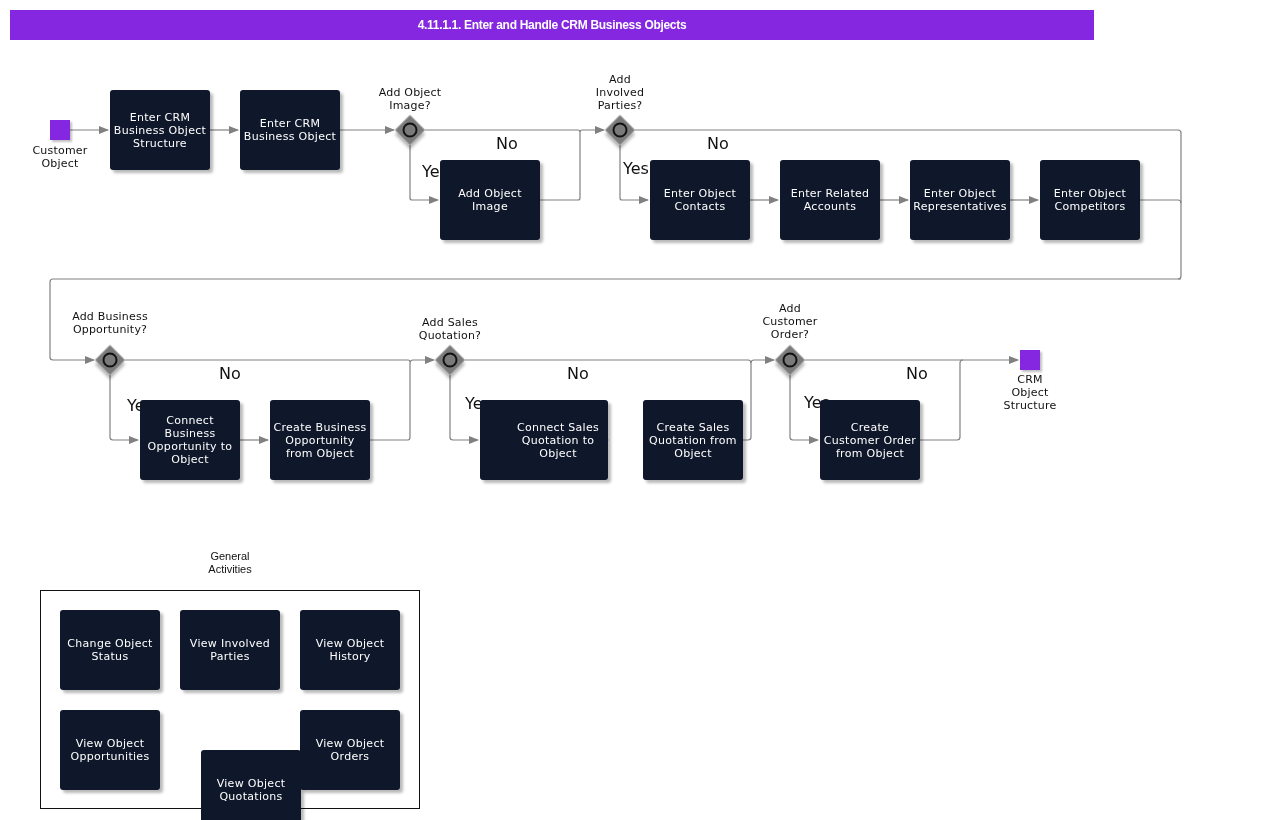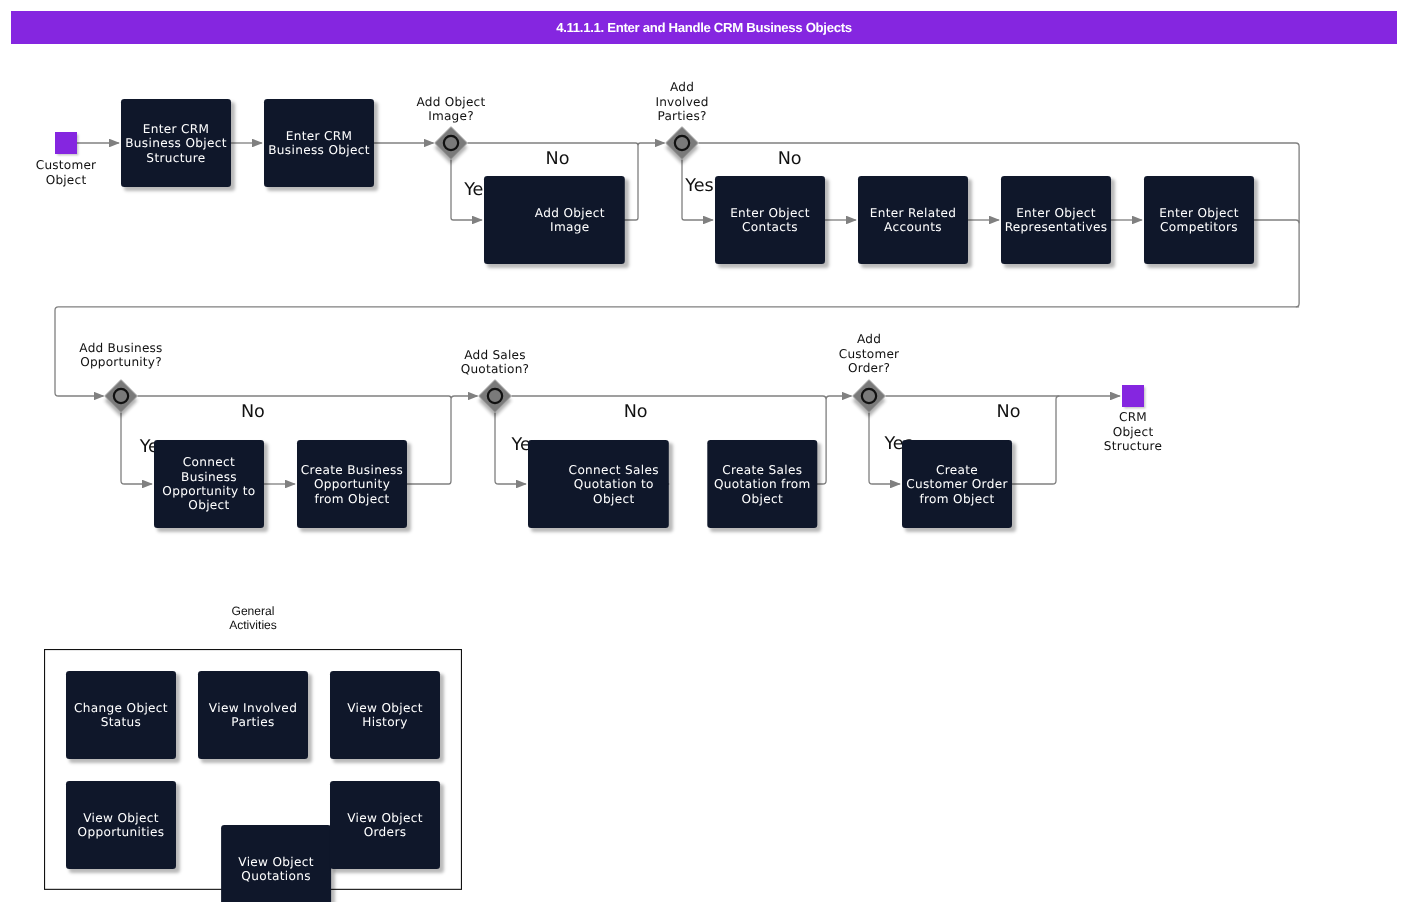--- a/index.html
+++ b/index.html
@@ -1,18 +1,18 @@
 <!DOCTYPE html>
 <html><head>
 <meta charset="utf-8">
 <style>
   html, body { margin: 0; padding: 0; background: #ffffff; }
   body { width: 1280px; height: 820px; position: relative; overflow: hidden;
          font-family: "DejaVu Sans", sans-serif; }
-  .title-bar { position: absolute; left: 10px; top: 10px; width: 1260px; height: 30px;
+  .title-bar { position: absolute; left: 10px; top: 10px; width: 1084px; height: 30px;
                background: #8526e0; color: #ffffff; font-family: "Liberation Sans", sans-serif;
                font-weight: bold; font-size: 12px; display: flex; align-items: center;
                justify-content: center; letter-spacing: -0.3px; }
   svg.canvas { position: absolute; left: 0; top: 0; }
   .task { position: absolute; width: 100px; height: 80px; background: #0f172a;
           border-radius: 3px; box-shadow: 3px 3px 3px rgba(0,0,0,0.28);
           color: #ffffff; font-size: 11px; line-height: 13px; letter-spacing: 0.3px;
           display: flex; align-items: center; justify-content: center; text-align: center;
           cursor: pointer; }
   .task span { display: block; padding: 0 2px; }
@@ -124,21 +124,21 @@
 <div class="flow-lbl" style="left:465px;top:394px;">Yes</div>
 <div class="flow-lbl" style="left:906px;top:364px;">No</div>
 <div class="flow-lbl" style="left:804px;top:393px;">Yes</div>
 
 <div class="task" style="left:110px;top:90px;">
     <span>Enter CRM Business Object Structure</span>
   </div>
 <div class="task" style="left:240px;top:90px;">
     <span>Enter CRM Business Object</span>
   </div>
-<div class="task" style="left:440px;top:160px;padding-left:28px;">
+<div class="task" style="left:440px;top:160px;">
     <span>Add Object Image</span>
   </div>
 <div class="task" style="left:650px;top:160px;">
     <span>Enter Object Contacts</span>
   </div>
 <div class="task" style="left:780px;top:160px;">
     <span>Enter Related Accounts</span>
   </div>
 <div class="task" style="left:910px;top:160px;">
     <span>Enter Object Representatives</span>

